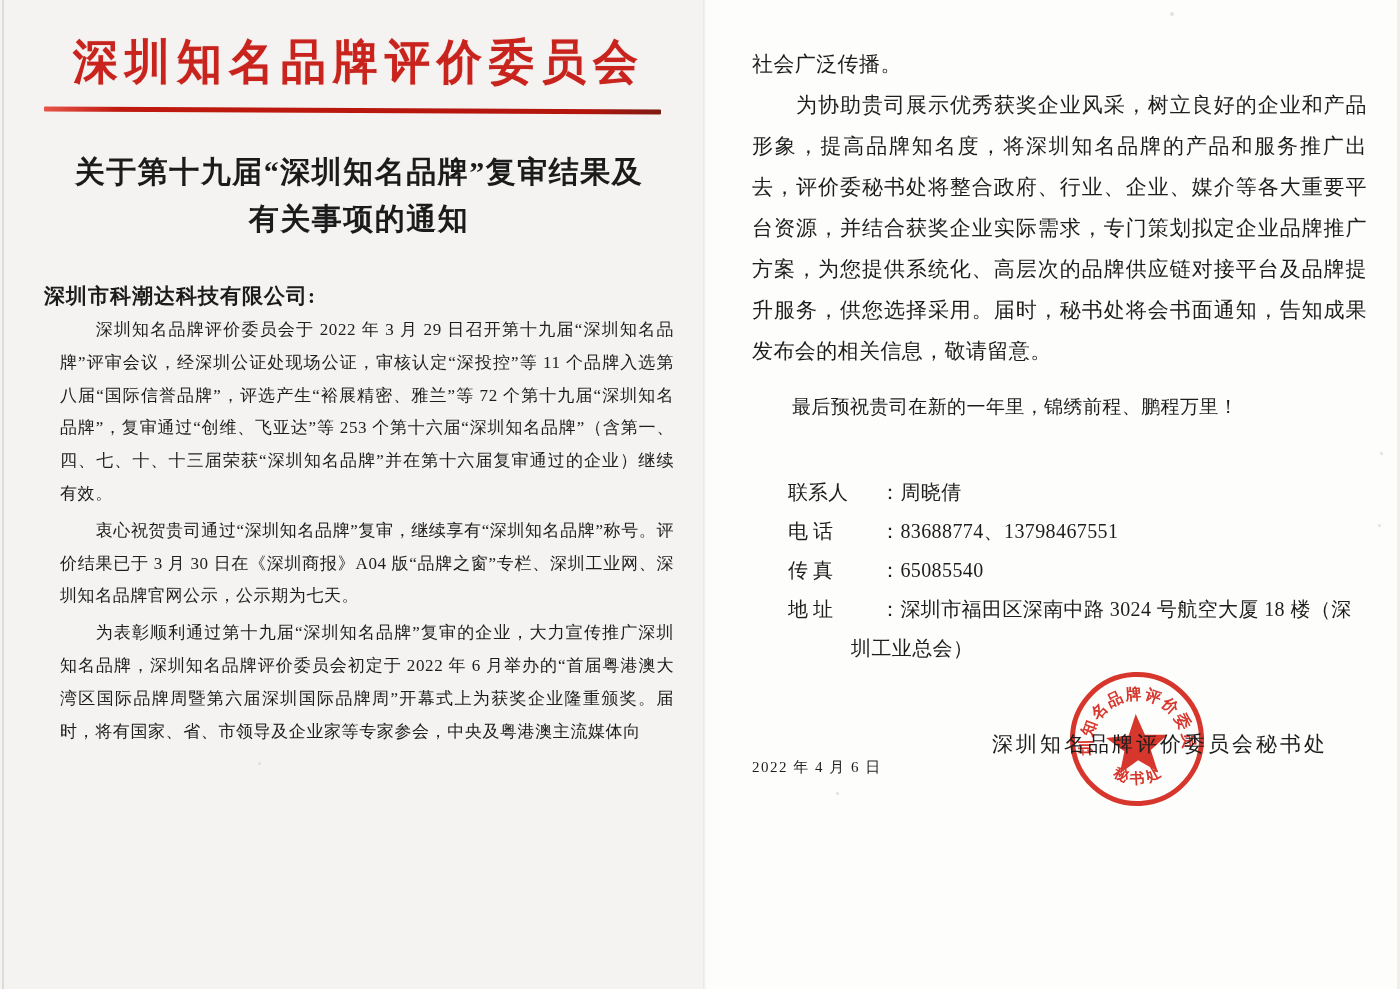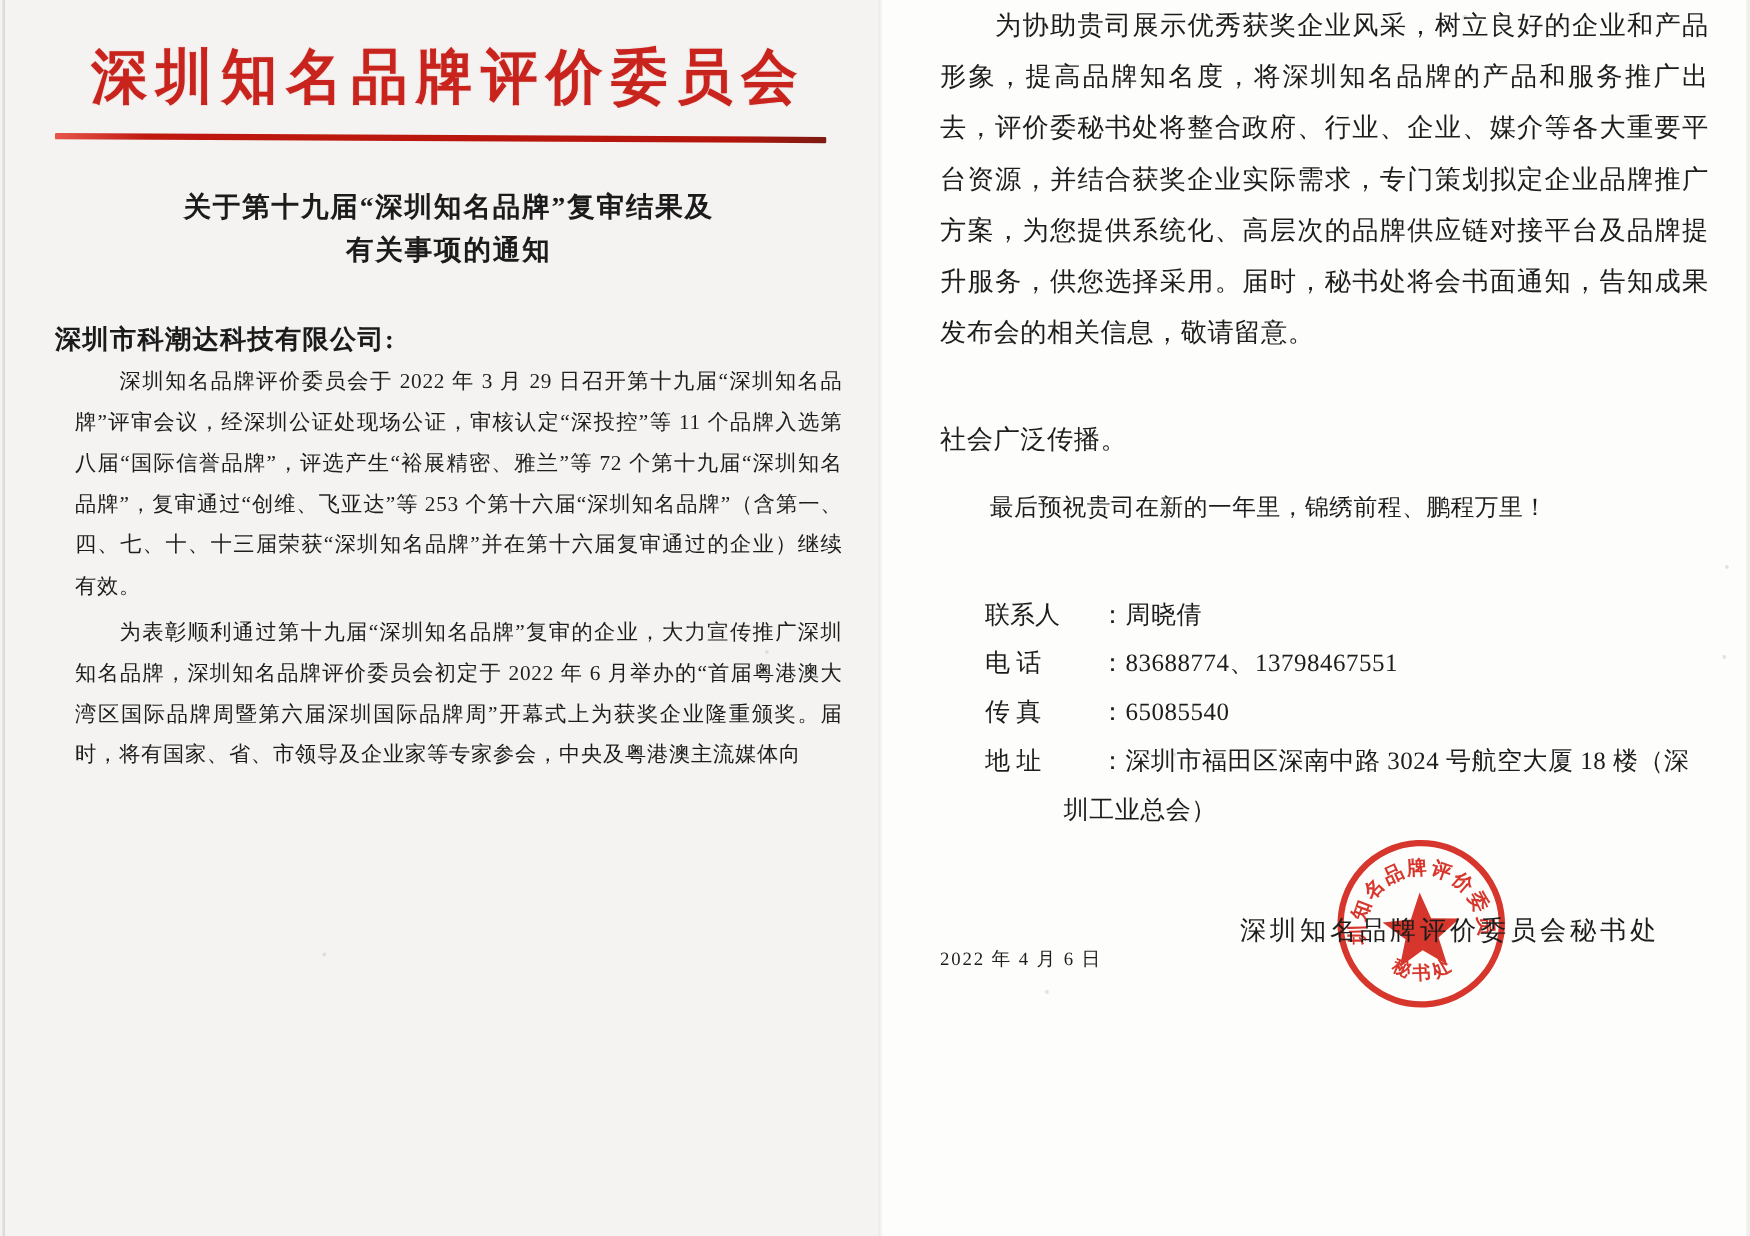--- a/index.html
+++ b/index.html
@@ -77,21 +77,21 @@
   .red-rule {
     margin-top: 16px;
     height: 5px;
     width: 617px;
     background: linear-gradient(to right, #e7554a, #c0190f 12%, #b3150c 88%, #7d1b12);
     border-radius: 1px;
     transform: rotate(0.28deg);
   }
   .doc-title {
     margin-top: 36px;
-    font-size: 22px;
+    font-size: 30px;
     font-weight: 700;
     color: #1b1b1b;
     line-height: 1.55;
     text-align: center;
     letter-spacing: 1.5px;
   }
   .doc-title .l2 { display: block; }
   .recipient {
     margin-top: 40px;
     font-size: 21px;
@@ -235,29 +235,30 @@
 
     <div class="doc-title">
       <span class="l1">关于第十九届“深圳知名品牌”复审结果及</span>
       <span class="l2">有关事项的通知</span>
     </div>
 
     <div class="recipient">深圳市科潮达科技有限公司:</div>
 
     <p class="body-para indent">深圳知名品牌评价委员会于 2022 年 3 月 29 日召开第十九届“深圳知名品牌”评审会议，经深圳公证处现场公证，审核认定“深投控”等 11 个品牌入选第八届“国际信誉品牌”，评选产生“裕展精密、雅兰”等 72 个第十九届“深圳知名品牌”，复审通过“创维、飞亚达”等 253 个第十六届“深圳知名品牌”（含第一、四、七、十、十三届荣获“深圳知名品牌”并在第十六届复审通过的企业）继续有效。</p>
 
+    <p class="body-para indent">衷心祝贺贵司通过“深圳知名品牌”复审，继续享有“深圳知名品牌”称号。评价结果已于 3 月 30 日在《深圳商报》A04 版“品牌之窗”专栏、深圳工业网、深圳知名品牌官网公示，公示期为七天。</p>
 
     <p class="body-para indent">为表彰顺利通过第十九届“深圳知名品牌”复审的企业，大力宣传推广深圳知名品牌，深圳知名品牌评价委员会初定于 2022 年 6 月举办的“首届粤港澳大湾区国际品牌周暨第六届深圳国际品牌周”开幕式上为获奖企业隆重颁奖。届时，将有国家、省、市领导及企业家等专家参会，中央及粤港澳主流媒体向</p>
   </div>
 
   <div class="col-right">
 
+    <p class="rpara first">社会广泛传播。</p>
+
     <p class="rpara indent">为协助贵司展示优秀获奖企业风采，树立良好的企业和产品形象，提高品牌知名度，将深圳知名品牌的产品和服务推广出去，评价委秘书处将整合政府、行业、企业、媒介等各大重要平台资源，并结合获奖企业实际需求，专门策划拟定企业品牌推广方案，为您提供系统化、高层次的品牌供应链对接平台及品牌提升服务，供您选择采用。届时，秘书处将会书面通知，告知成果发布会的相关信息，敬请留意。</p>
-
-    <p class="rpara first">社会广泛传播。</p>
 
     <div class="closing">最后预祝贵司在新的一年里，锦绣前程、鹏程万里！</div>
 
     <div class="contact-block">
       <div class="contact-row">
         <span class="contact-label">联系人</span>
         <span>：</span>
         <span class="contact-value">周晓倩</span>
       </div>
       <div class="contact-row">

